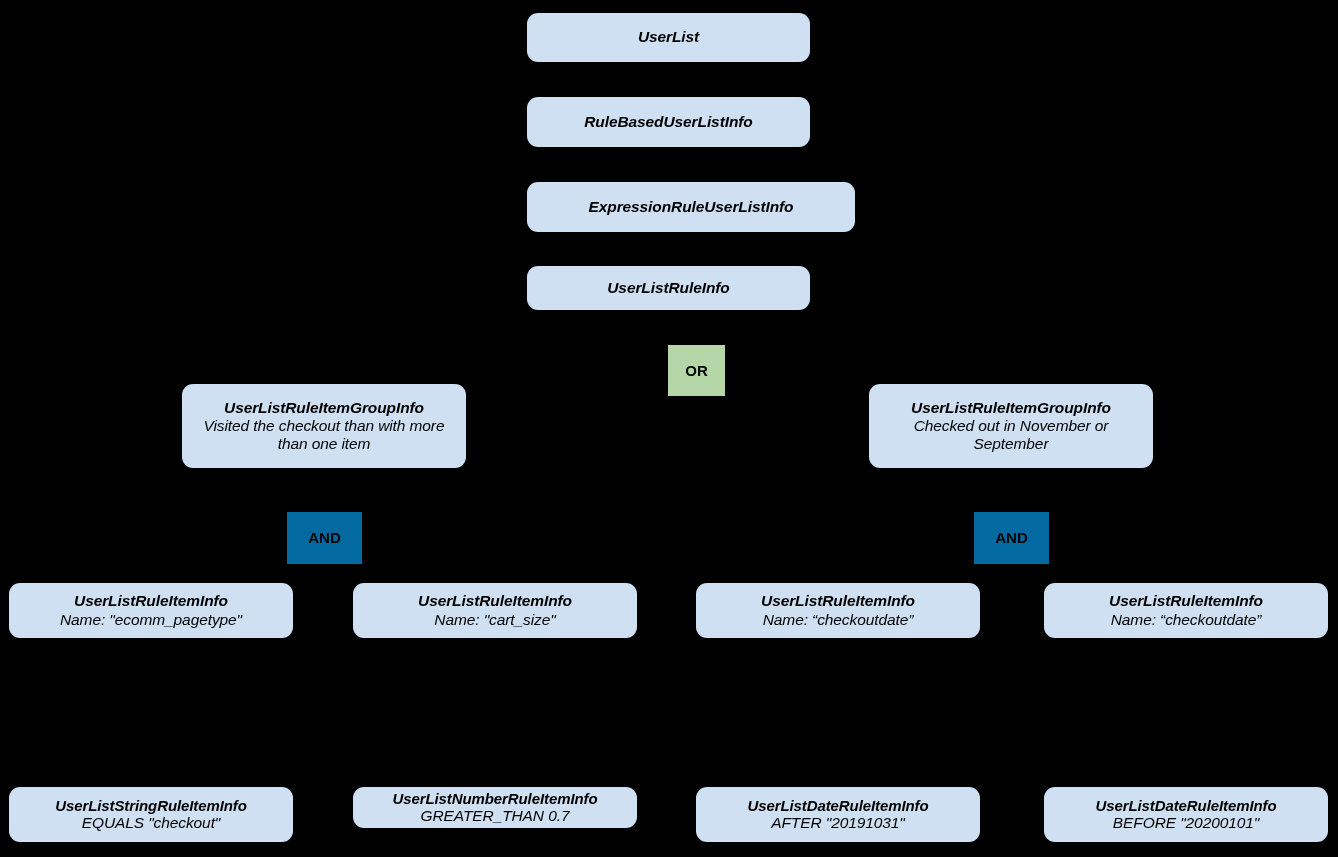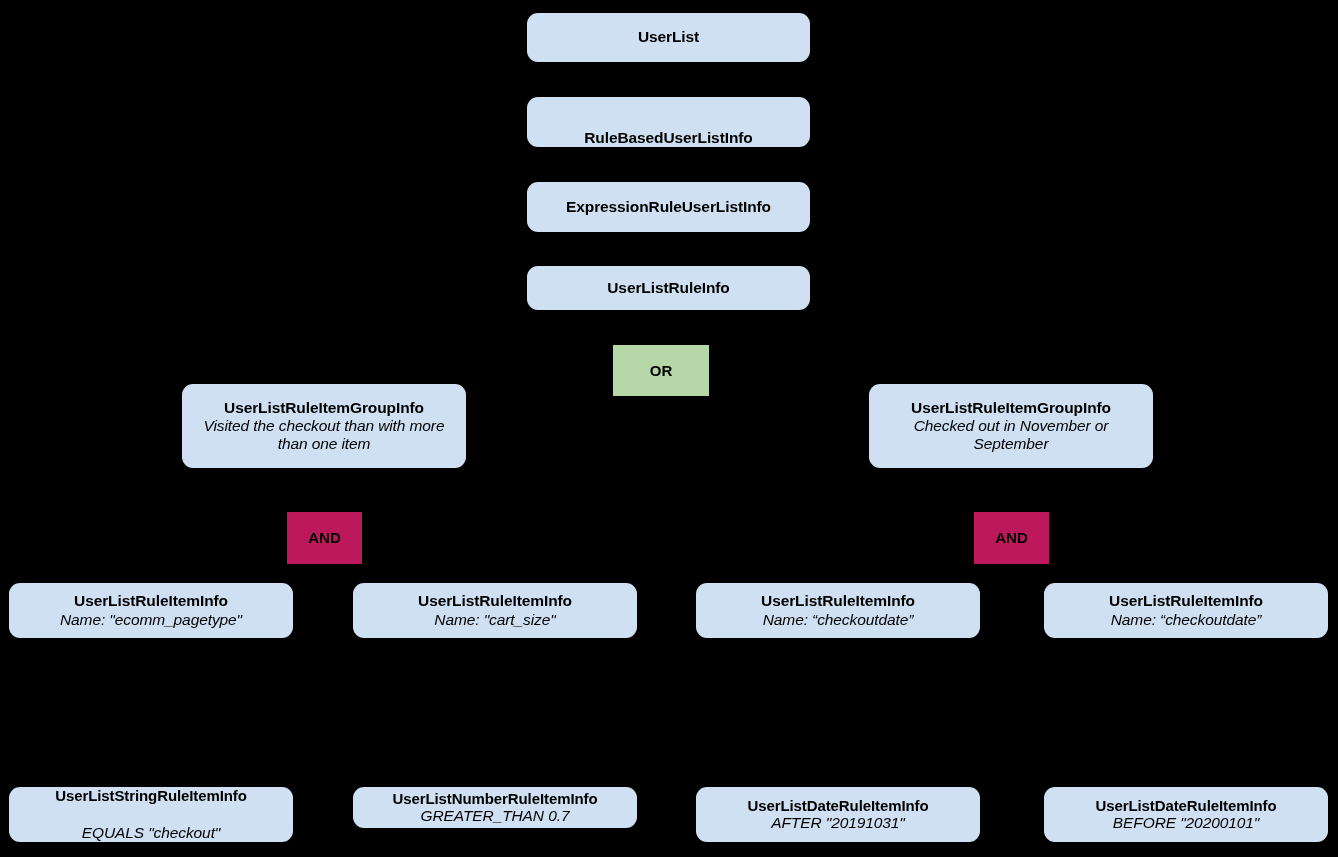--- a/index.html
+++ b/index.html
@@ -38,27 +38,28 @@
     line-height: 1.18;
   }
   .node.entity {
     background: #cfe0f2;
     border-radius: 11px;
   }
   .node.op {
     border-radius: 0;
   }
   .node.op.or  { background: #b5d6a7; }
-  .node.op.and { background: #be185d; }
+  .node.op.and { background: #0369a1; }
 
   .title {
     font-weight: bold;
     font-size: 15.5px;
     letter-spacing: -0.1px;
     white-space: nowrap;
+    font-style: italic;
   }
   .title.sm { font-size: 15px; }
   .subtitle {
     font-style: italic;
     font-size: 15.5px;
     letter-spacing: -0.1px;
   }
   .subtitle.wrap {
     white-space: normal;
     padding: 0 10px;
@@ -92,33 +93,33 @@
       <path d="M495,638 L495,787"></path>
       <path d="M838,638 L838,787"></path>
       <path d="M1186,638 L1186,787"></path>
     </g>
   </svg>
 
   <div class="node entity" style="left:527px; top:13px; width:283px; height:49px;">
     <div class="title">UserList</div>
   </div>
 
-  <div class="node entity" style="left:527px; top:97px; width:283px; height:50px;justify-content:flex-end;">
+  <div class="node entity" style="left:527px; top:97px; width:283px; height:50px;">
     <div class="title">RuleBasedUserListInfo</div>
   </div>
 
-  <div class="node entity" style="left:527px; top:182px; width:283px; height:50px;">
+  <div class="node entity" style="left:527px; top:182px; width:328px; height:50px;">
     <div class="title">ExpressionRuleUserListInfo</div>
   </div>
 
   <div class="node entity" style="left:527px; top:266px; width:283px; height:44px;">
     <div class="title">UserListRuleInfo</div>
   </div>
 
-  <div class="node op or" style="left:613px; top:345px; width:96px; height:51px;">
+  <div class="node op or" style="left:668px; top:345px; width:57px; height:51px;">
     <div class="oplabel">OR</div>
   </div>
 
   <div class="node entity" style="left:182px; top:384px; width:284px; height:84px;">
     <div class="title">UserListRuleItemGroupInfo</div>
     <div class="subtitle wrap">Visited the checkout than with more than one item</div>
   </div>
 
   <div class="node entity" style="left:869px; top:384px; width:284px; height:84px;">
     <div class="title">UserListRuleItemGroupInfo</div>
@@ -146,21 +147,21 @@
   <div class="node entity" style="left:696px; top:583px; width:284px; height:55px;">
     <div class="title">UserListRuleItemInfo</div>
     <div class="subtitle">Name: “checkoutdate”</div>
   </div>
 
   <div class="node entity" style="left:1044px; top:583px; width:284px; height:55px;">
     <div class="title">UserListRuleItemInfo</div>
     <div class="subtitle">Name: “checkoutdate”</div>
   </div>
 
-  <div class="node entity" style="left:9px; top:787px; width:284px; height:55px;justify-content:space-between;">
+  <div class="node entity" style="left:9px; top:787px; width:284px; height:55px;">
     <div class="title sm">UserListStringRuleItemInfo</div>
     <div class="subtitle">EQUALS "checkout"</div>
   </div>
 
   <div class="node entity" style="left:353px; top:787px; width:284px; height:41px;">
     <div class="title sm">UserListNumberRuleItemInfo</div>
     <div class="subtitle">GREATER_THAN 0.7</div>
   </div>
 
   <div class="node entity" style="left:696px; top:787px; width:284px; height:55px;">

